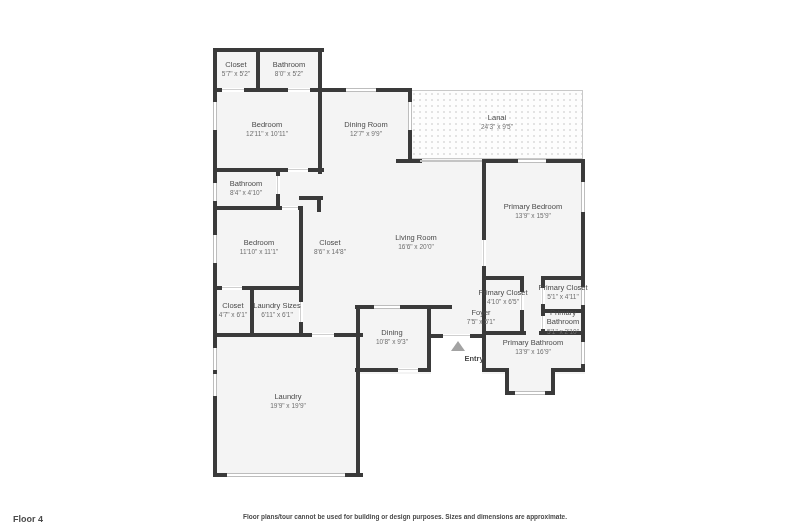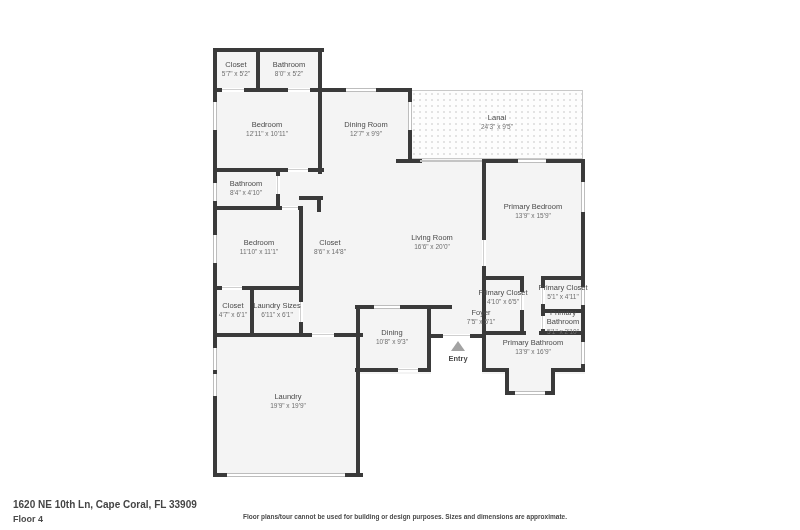--- a/index.html
+++ b/index.html
@@ -18,21 +18,21 @@
   .slider{position:absolute;z-index:3;background:#c4c4c4;}
   .rl{position:absolute;z-index:4;transform:translate(-50%,-50%);text-align:center;
     color:#4a4a4a;white-space:nowrap;line-height:1.25;}
   .rl .nm{font-weight:normal;font-size:7.5px;}
   .rl .dm{font-size:6.5px;color:#6f6f6f;margin-top:1px;}
   .rl.narrow{white-space:normal;width:58px;}
   .entry-arrow{position:absolute;z-index:4;width:0;height:0;
     border-left:7px solid transparent;border-right:7px solid transparent;
     border-bottom:10px solid #a3a3a3;}
   .entry-lab{position:absolute;z-index:4;transform:translate(-50%,0);
-    font-weight:bold;font-size:7.5px;color:#4a4a4a;white-space:nowrap;}
+    font-weight:bold;font-size:7.5px;color:#4a4a4a;white-space:nowrap;margin-left:16px;}
   .addr{position:absolute;left:13px;top:499px;font-size:10px;font-weight:bold;color:#454545;}
   .floor{position:absolute;left:13px;top:514px;font-size:9px;font-weight:bold;color:#4a4a4a;}
   .disc{position:absolute;left:405px;top:513px;transform:translateX(-50%);
     font-size:6.5px;font-weight:bold;color:#4a4a4a;white-space:nowrap;}
 </style>
 </head>
 <body>
 
 <div class="stage">
   <div class="plan" id="plan">
@@ -62,21 +62,21 @@
       <div class="dm">8'4" x 4'10"</div>
     </div>
     <div class="rl" style="left:259px;top:247px">
       <div class="nm">Bedroom</div>
       <div class="dm">11'10" x 11'1"</div>
     </div>
     <div class="rl" style="left:330px;top:247px">
       <div class="nm">Closet</div>
       <div class="dm">8'6" x 14'8"</div>
     </div>
-    <div class="rl" style="left:432px;top:242px">
+    <div class="rl" style="left:416px;top:242px">
       <div class="nm">Living Room</div>
       <div class="dm">16'6" x 20'0"</div>
     </div>
     <div class="rl" style="left:533px;top:211px">
       <div class="nm">Primary Bedroom</div>
       <div class="dm">13'9" x 15'9"</div>
     </div>
     <div class="rl" style="left:233px;top:310px">
       <div class="nm">Closet</div>
       <div class="dm">4'7" x 6'1"</div>
@@ -190,16 +190,15 @@
       <div class="win-h" style="left: 374px; top: 305px; width: 26px; height: 4px;"></div>
       <div class="win-h" style="left: 518px; top: 159px; width: 28px; height: 4px;"></div>
       <div class="win-v" style="left: 581px; top: 182px; width: 4px; height: 30px;"></div>
       <div class="win-v" style="left: 581px; top: 287px; width: 4px; height: 18px;"></div>
       <div class="win-v" style="left: 581px; top: 342px; width: 4px; height: 22px;"></div>
       <div class="win-h" style="left: 515px; top: 391px; width: 30px; height: 4px;"></div>
       <div class="win-h" style="left: 227px; top: 473px; width: 118px; height: 4px;"></div>
       <div class="slider" style="left: 420px; top: 160px; width: 62px; height: 2px;"></div>
     </div>
 
-  <div class="addr">1620 NE 10th Ln, Cape Coral, FL 33909</div>
   <div class="floor">Floor 4</div>
   <div class="disc">Floor plans/tour cannot be used for building or design purposes. Sizes and dimensions are approximate.</div>
 </div>
 
 </body></html>

